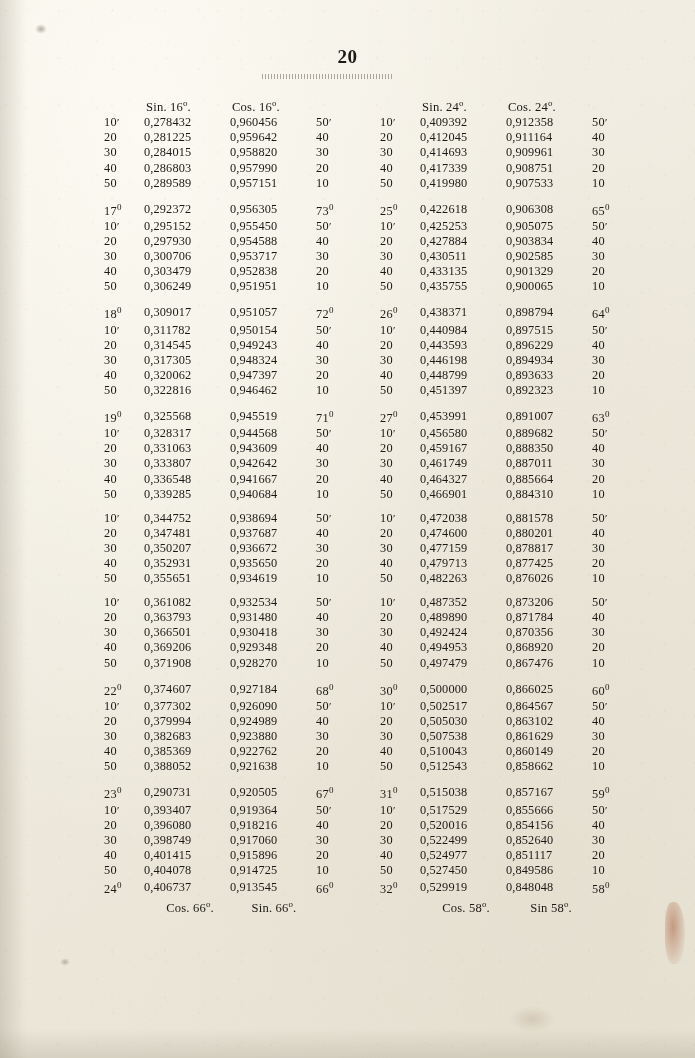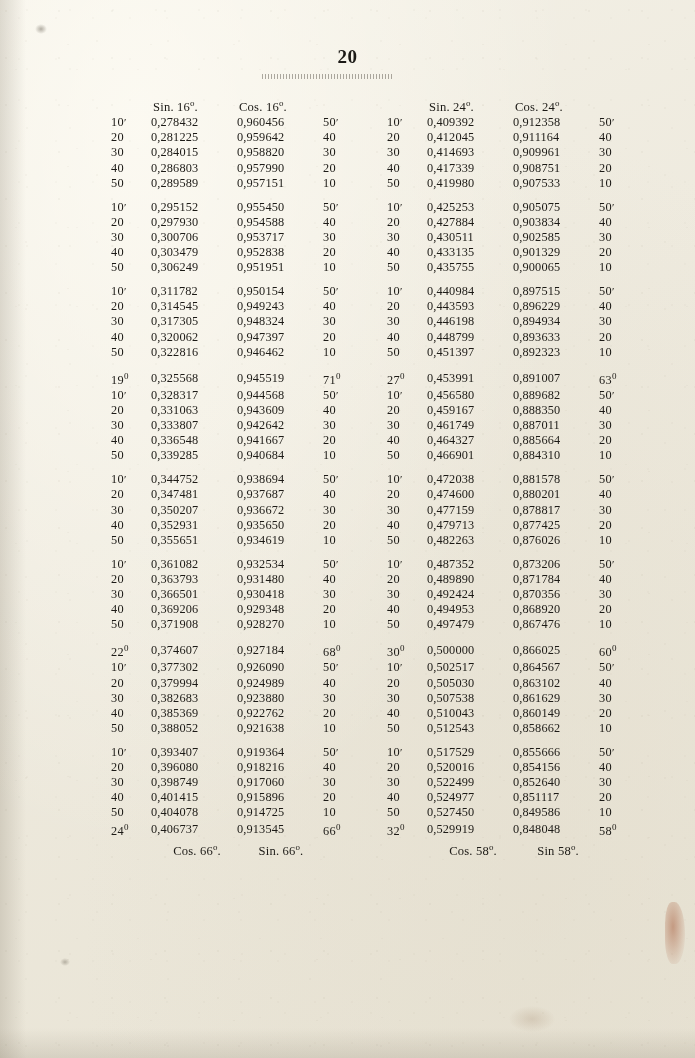--- a/index.html
+++ b/index.html
@@ -89,21 +89,21 @@
     top: 74px;
     left: 262px;
     width: 132px;
     height: 5px;
     background:
       repeating-linear-gradient(90deg, rgba(60,54,44,.55) 0 1px, rgba(60,54,44,0) 1px 3px);
     opacity: .75;
   }
   .table-wrap {
     position: absolute;
-    left: 111px;
+    left: 104px;
     top: 96px;
     width: 510px;
   }
   table.tbl {
     border-collapse: collapse;
     width: 100%;
     table-layout: fixed;
     font-size: 12.3px;
   }
   table.tbl td, table.tbl th {
@@ -235,20 +235,31 @@
             <td class=""></td>
             <td class="lead">50</td>
             <td class="val">0,419980</td>
             <td class="val">0,907533</td>
             <td class="trail">10</td>
           </tr>
           <tr class="spacer">
             <td colspan="9"></td>
           </tr>
           <tr>
+            <td class="lead">17<span class="deg">0</span></td>
+            <td class="val">0,292372</td>
+            <td class="val">0,956305</td>
+            <td class="trail">73<span class="deg">0</span></td>
+            <td class=""></td>
+            <td class="lead">25<span class="deg">0</span></td>
+            <td class="val">0,422618</td>
+            <td class="val">0,906308</td>
+            <td class="trail">65<span class="deg">0</span></td>
+          </tr>
+          <tr>
             <td class="lead">10<span class="pri">′</span></td>
             <td class="val">0,295152</td>
             <td class="val">0,955450</td>
             <td class="trail">50<span class="pri">′</span></td>
             <td class=""></td>
             <td class="lead">10<span class="pri">′</span></td>
             <td class="val">0,425253</td>
             <td class="val">0,905075</td>
             <td class="trail">50<span class="pri">′</span></td>
           </tr>
@@ -291,20 +302,31 @@
             <td class="val">0,951951</td>
             <td class="trail">10</td>
             <td class=""></td>
             <td class="lead">50</td>
             <td class="val">0,435755</td>
             <td class="val">0,900065</td>
             <td class="trail">10</td>
           </tr>
           <tr class="spacer">
             <td colspan="9"></td>
+          </tr>
+          <tr>
+            <td class="lead">18<span class="deg">0</span></td>
+            <td class="val">0,309017</td>
+            <td class="val">0,951057</td>
+            <td class="trail">72<span class="deg">0</span></td>
+            <td class=""></td>
+            <td class="lead">26<span class="deg">0</span></td>
+            <td class="val">0,438371</td>
+            <td class="val">0,898794</td>
+            <td class="trail">64<span class="deg">0</span></td>
           </tr>
           <tr>
             <td class="lead">10<span class="pri">′</span></td>
             <td class="val">0,311782</td>
             <td class="val">0,950154</td>
             <td class="trail">50<span class="pri">′</span></td>
             <td class=""></td>
             <td class="lead">10<span class="pri">′</span></td>
             <td class="val">0,440984</td>
             <td class="val">0,897515</td>
@@ -603,20 +625,31 @@
             <td class="val">0,921638</td>
             <td class="trail">10</td>
             <td class=""></td>
             <td class="lead">50</td>
             <td class="val">0,512543</td>
             <td class="val">0,858662</td>
             <td class="trail">10</td>
           </tr>
           <tr class="spacer">
             <td colspan="9"></td>
+          </tr>
+          <tr>
+            <td class="lead">23<span class="deg">0</span></td>
+            <td class="val">0,290731</td>
+            <td class="val">0,920505</td>
+            <td class="trail">67<span class="deg">0</span></td>
+            <td class=""></td>
+            <td class="lead">31<span class="deg">0</span></td>
+            <td class="val">0,515038</td>
+            <td class="val">0,857167</td>
+            <td class="trail">59<span class="deg">0</span></td>
           </tr>
           <tr>
             <td class="lead">10<span class="pri">′</span></td>
             <td class="val">0,393407</td>
             <td class="val">0,919364</td>
             <td class="trail">50<span class="pri">′</span></td>
             <td class=""></td>
             <td class="lead">10<span class="pri">′</span></td>
             <td class="val">0,517529</td>
             <td class="val">0,855666</td>

